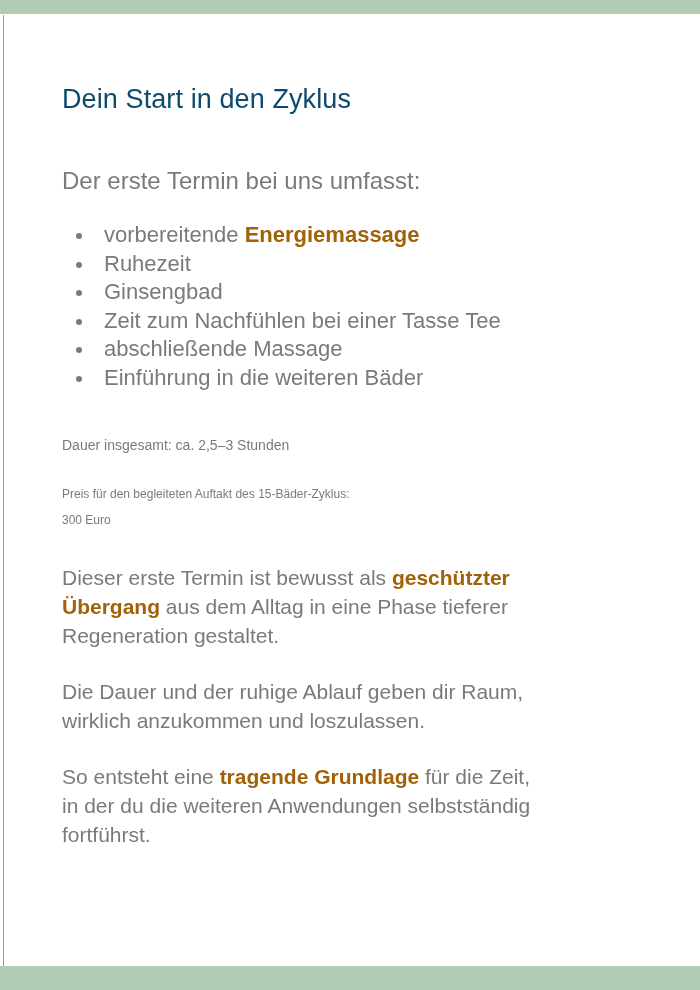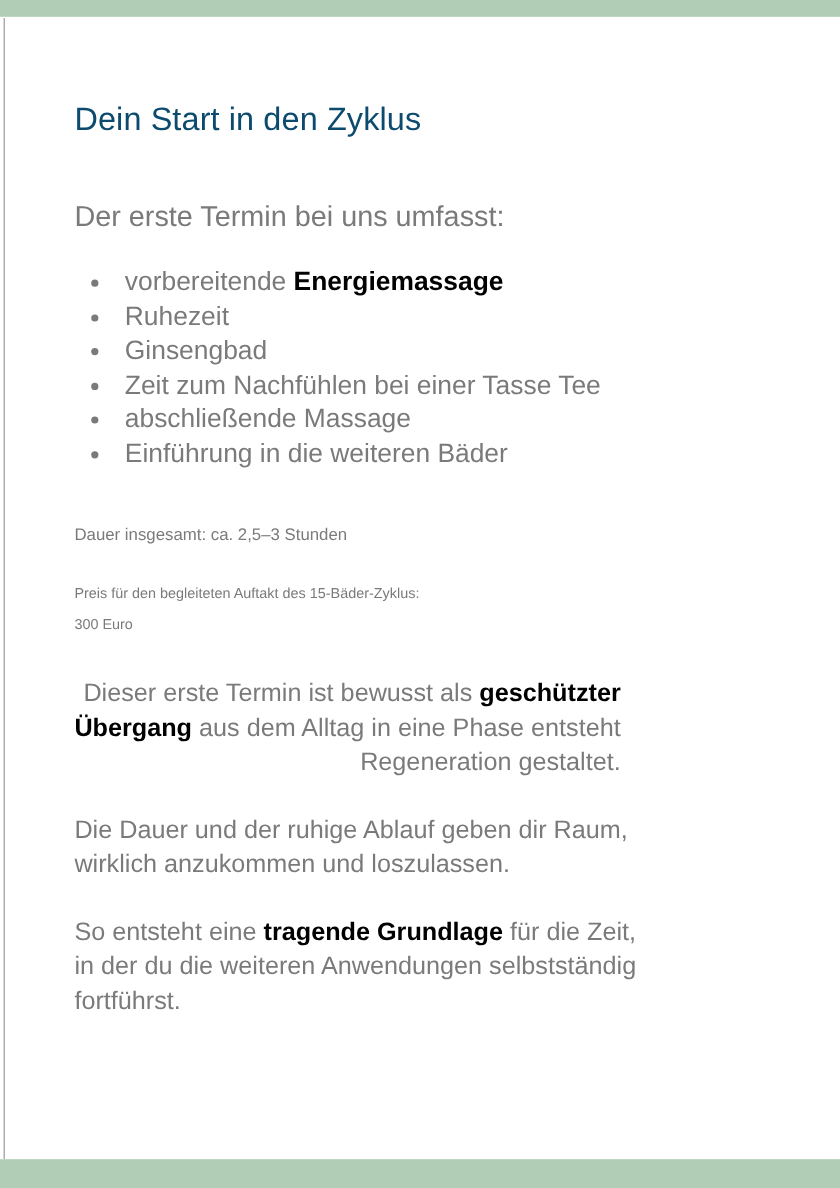--- a/index.html
+++ b/index.html
@@ -19,24 +19,24 @@
     margin:0; white-space:nowrap;
   }
   .p { position:absolute; left:0; margin:0; white-space:nowrap; }
   .intro { top:167px; font-size:24px; }
   .list { position:absolute; top:221px; left:12px; margin:0; padding:0; list-style:none; font-size:22px; line-height:28.6px; }
   .list li { position:relative; padding-left:30px; white-space:nowrap; }
   .list li .bullet { position:absolute; left:2px; top:12px; width:6px; height:6px; border-radius:50%; background:#7a7a7a; }
   .duration { top:437px; font-size:14px; }
   .price { top:481px; font-size:12px; line-height:26px; }
   .para { font-size:21px; line-height:29px; }
-  .para1 { top:563px;text-align:right; }
+  .para1 { top:563px; }
   .para2 { top:677px; }
   .para3 { top:762px; }
-  .hl { color:#000000; font-weight:bold; }
+  .hl { color:#a16207; font-weight:bold; }
 </style>
 </head>
 <body>
 
 <div class="band-top"></div>
 <div class="left-rule"></div>
 
 <div class="content">
   <h1 class="title">Dein Start in den Zyklus</h1>
 
@@ -53,21 +53,21 @@
 
   <p class="p duration">Dauer insgesamt: ca. 2,5–3 Stunden</p>
 
   <div class="p price">
     <div>Preis für den begleiteten Auftakt des 15-Bäder-Zyklus:</div>
     <div>300 Euro</div>
   </div>
 
   <div class="p para para1">
     <div><span>Dieser erste Termin ist bewusst als </span><span class="hl">geschützter</span></div>
-    <div><span class="hl">Übergang</span><span> aus dem Alltag in eine Phase entsteht</span></div>
+    <div><span class="hl">Übergang</span><span> aus dem Alltag in eine Phase tieferer</span></div>
     <div>Regeneration gestaltet.</div>
   </div>
 
   <div class="p para para2">
     <div>Die Dauer und der ruhige Ablauf geben dir Raum,</div>
     <div>wirklich anzukommen und loszulassen.</div>
   </div>
 
   <div class="p para para3">
     <div><span>So entsteht eine </span><span class="hl">tragende Grundlage</span><span> für die Zeit,</span></div>

